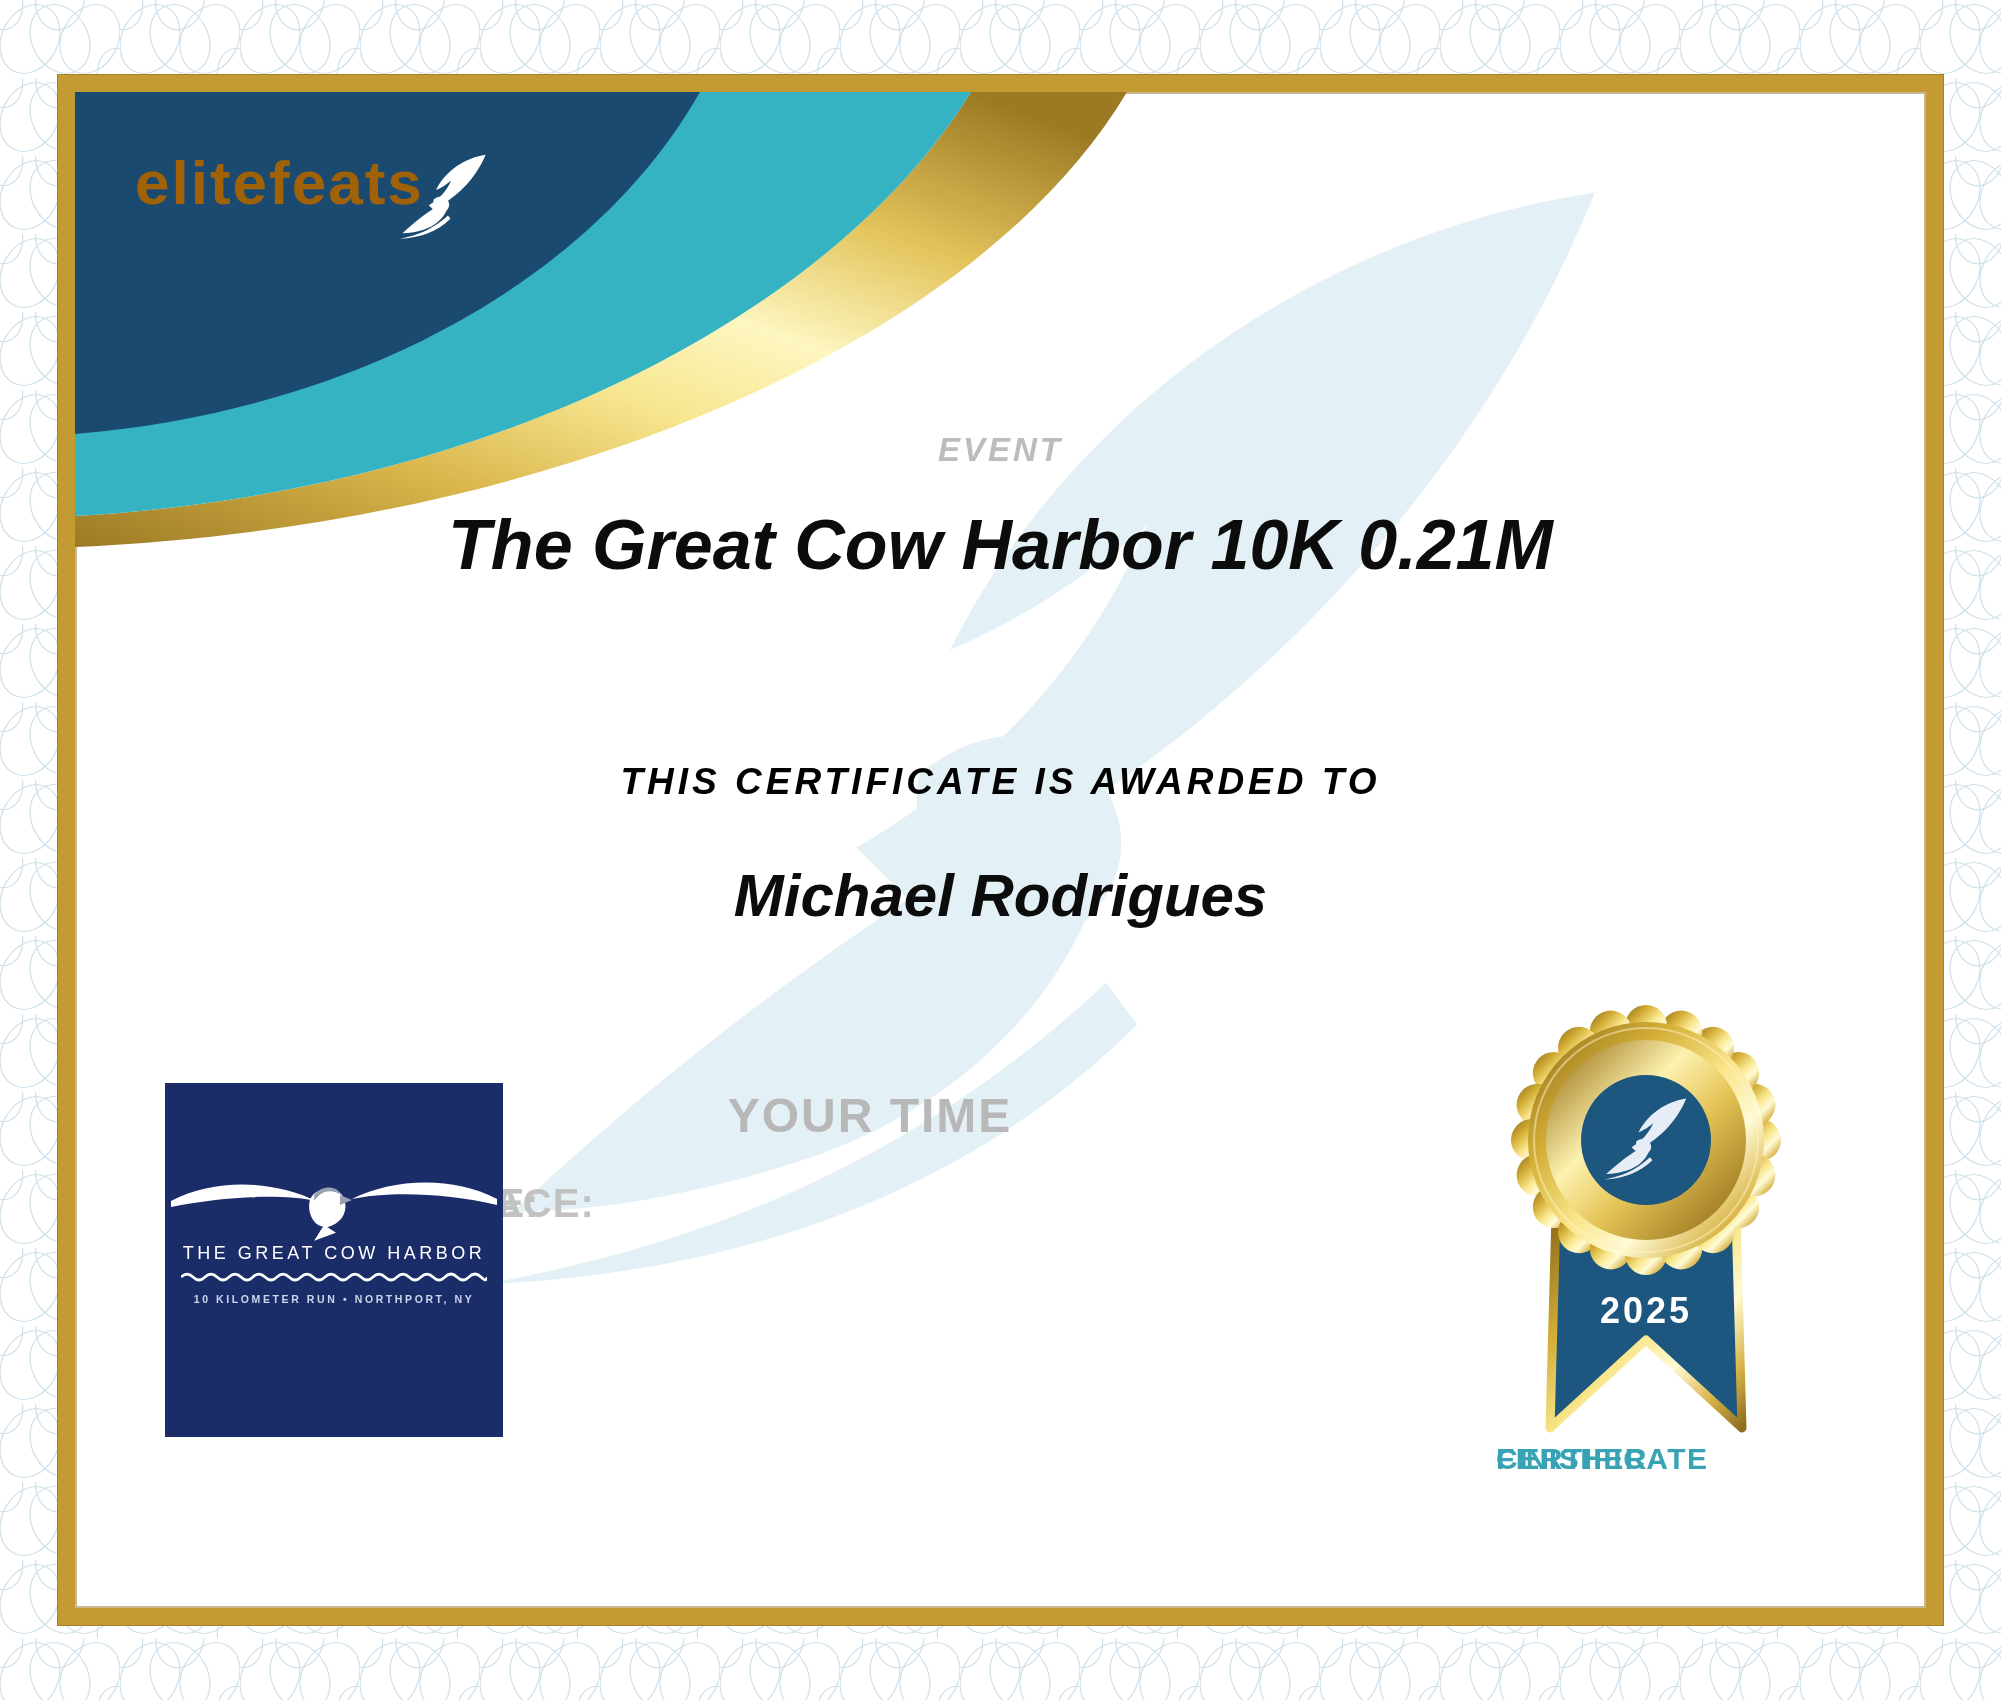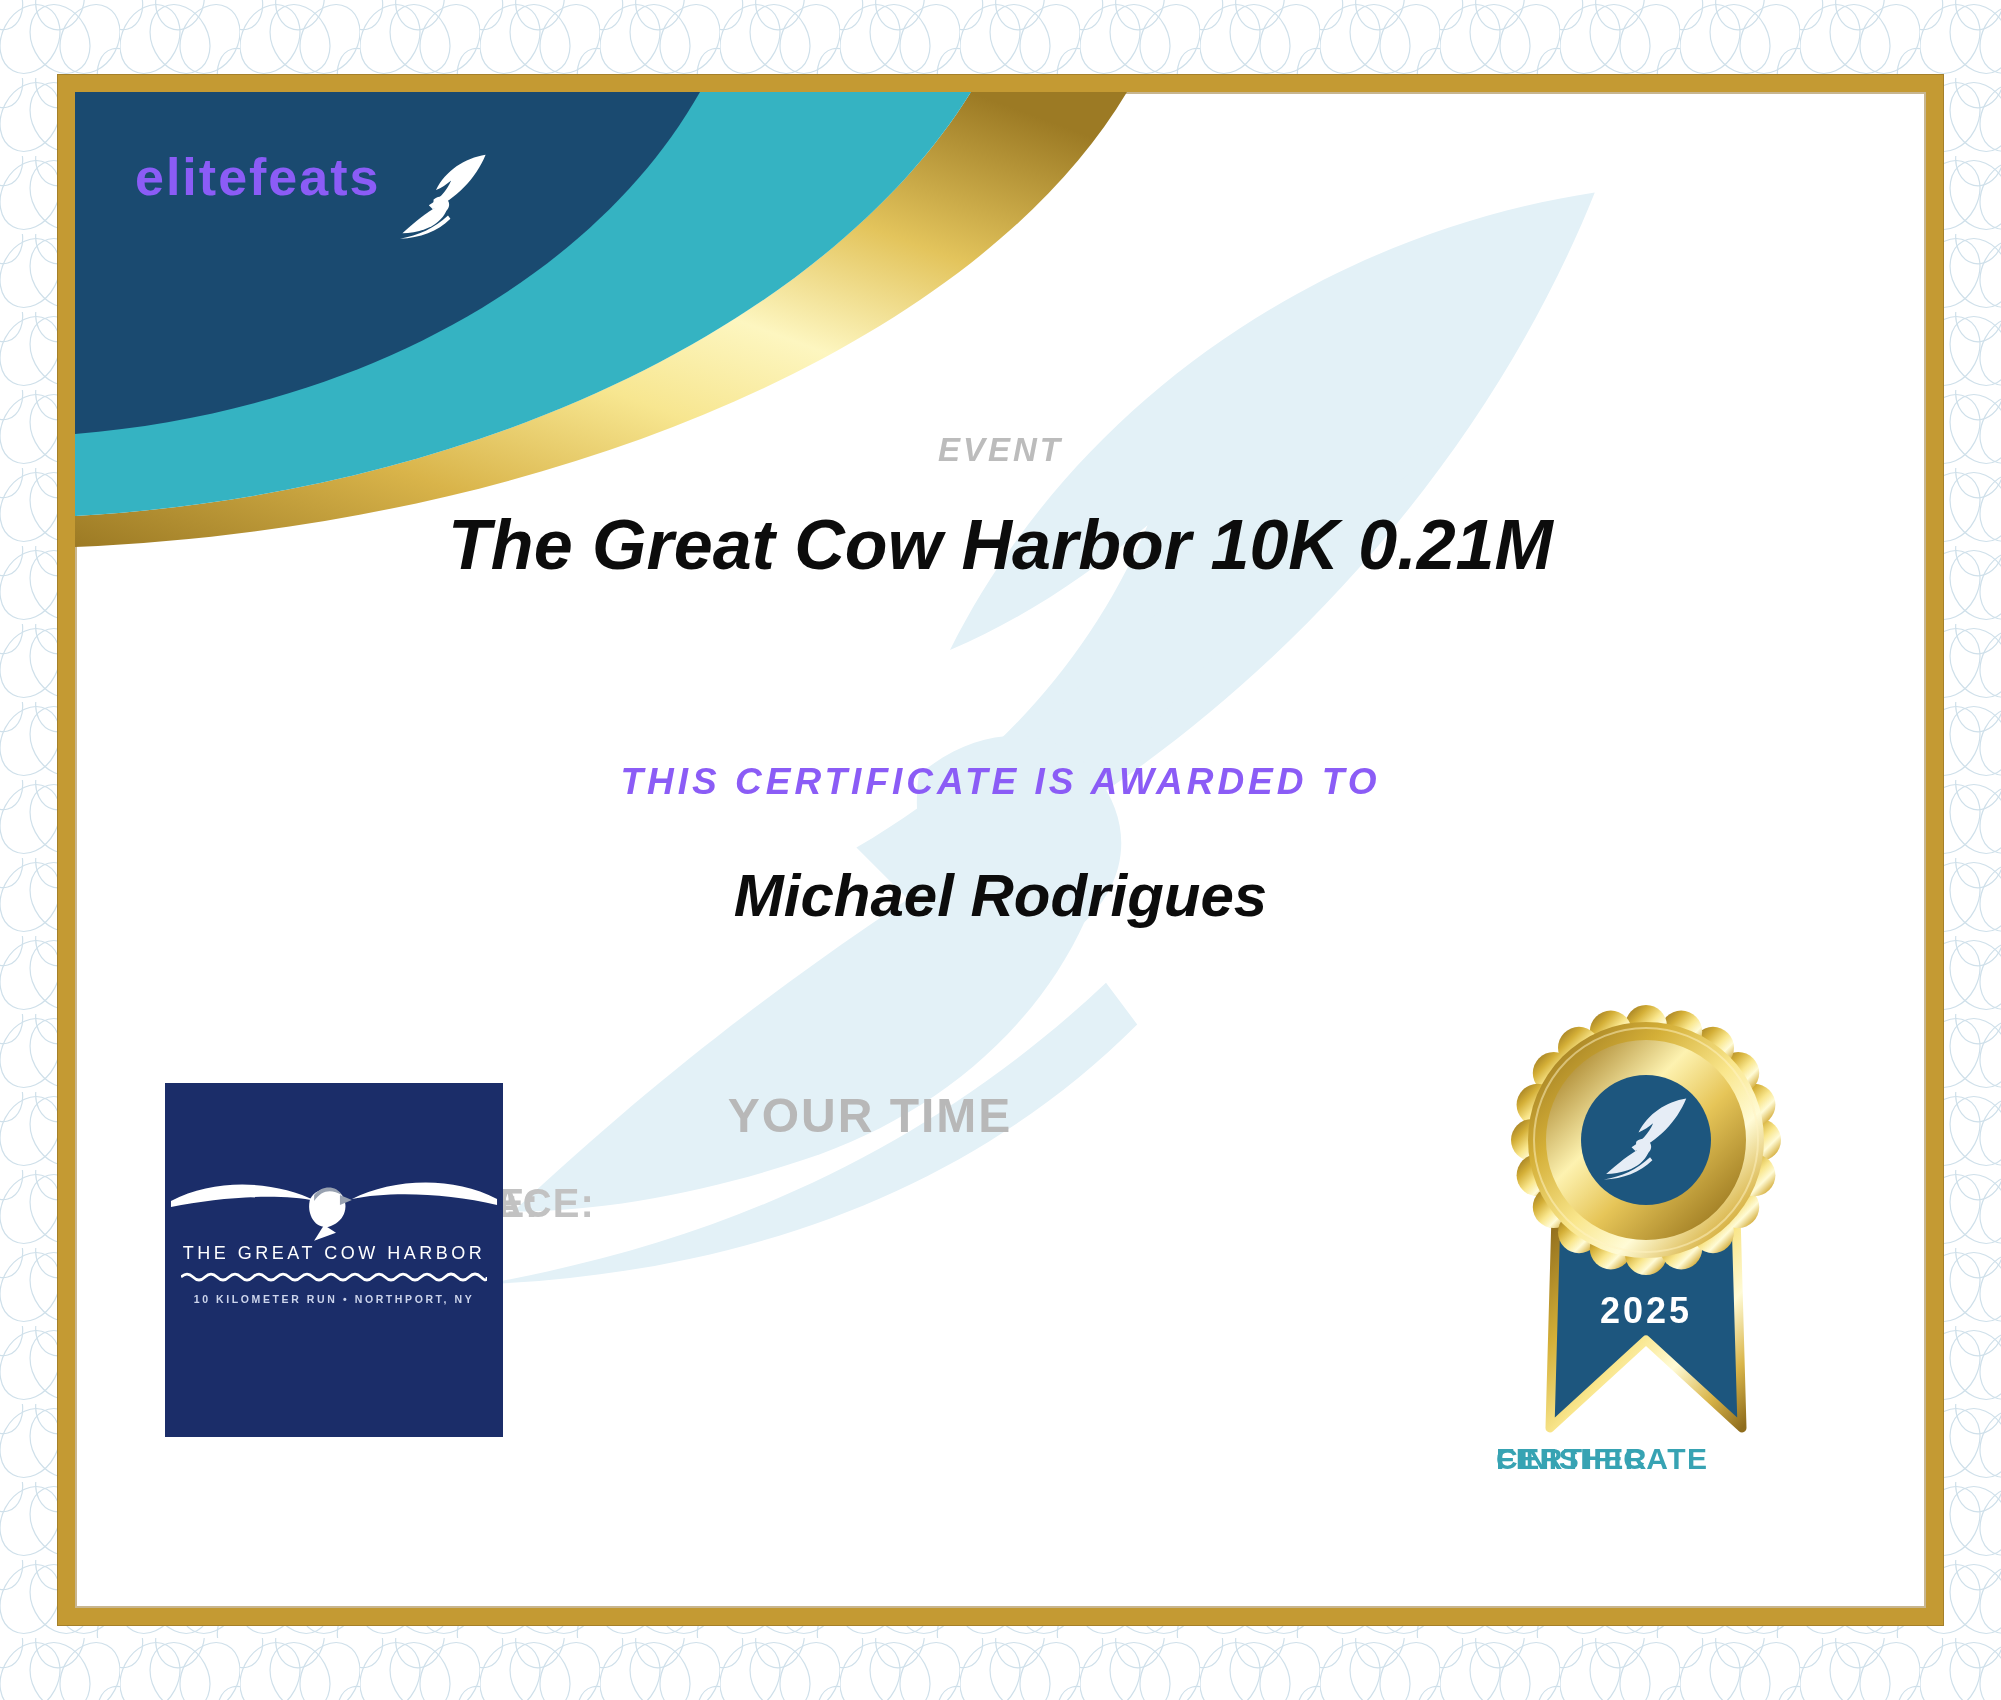--- a/index.html
+++ b/index.html
@@ -6,27 +6,27 @@
   .page{position:relative;width:2001px;height:1700px;overflow:hidden;
         font-family:"Liberation Sans",sans-serif;background:#ffffff;}
   .guilloche{position:absolute;left:0;top:0;z-index:0;}
   .sheet{position:absolute;left:58px;top:75px;width:1885px;height:1550px;
          box-sizing:border-box;background:#ffffff;border:17px solid #c49a33;
          outline:1px solid #a5802a;box-shadow:inset 0 0 0 2px rgba(146,110,34,.5);
          z-index:1;}
   .sheet svg, .sheet div{position:absolute;}
   .watermark{left:0;top:0;z-index:1;}
   .header-curves{left:0;top:0;z-index:2;}
-  .brand-text{left:60px;top:55px;z-index:3;color:#8b5cf6;font-size:52px;
+  .brand-text{left:60px;top:55px;z-index:3;color:#a16207;font-size:62px;
               font-weight:bold;letter-spacing:2px;}
   .brand-icon{left:321px;top:46px;z-index:3;}
   .txt{z-index:3;left:0;width:1851px;text-align:center;font-style:italic;}
   .event-label{top:339px;font-size:33px;font-weight:bold;letter-spacing:3px;color:#bcbcbc;}
   .event-title{top:414px;font-size:70px;line-height:78px;font-weight:bold;color:#0c0c0c;}
-  .award-heading{top:669px;font-size:37px;font-weight:bold;letter-spacing:4px;color:#8b5cf6;}
+  .award-heading{top:669px;font-size:37px;font-weight:bold;letter-spacing:4px;color:#000000;}
   .recipient{top:771px;font-size:60px;line-height:66px;font-weight:bold;color:#0c0c0c;}
   .subevent{top:836px;font-size:42px;line-height:46px;font-weight:normal;color:#161616;}
   .stats-heading{left:595px;width:400px;top:996px;font-size:48px;font-weight:bold;
                  letter-spacing:2px;color:#b8b8b8;text-align:center;z-index:3;}
   .stats{left:100px;top:1086px;width:1650px;z-index:3;display:grid;
          grid-template-columns:829px auto;column-gap:10px;row-gap:27px;}
   .stats .lbl{text-align:right;font-size:40px;line-height:50px;font-weight:bold;
               letter-spacing:1px;color:#c2c2c2;white-space:nowrap;}
   .stats .val{text-align:left;font-size:40px;line-height:50px;font-weight:bold;
               color:#0a0a0a;white-space:nowrap;}

